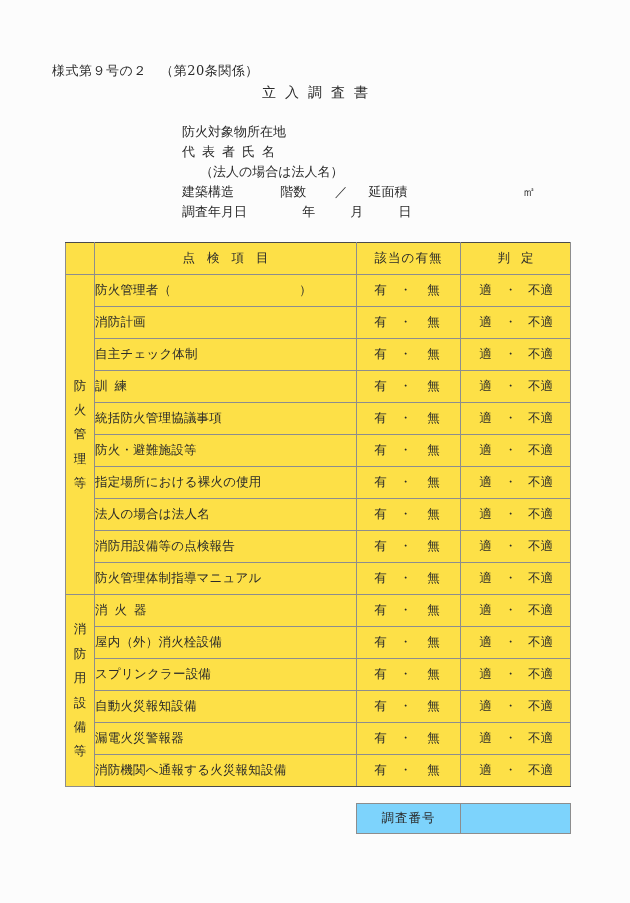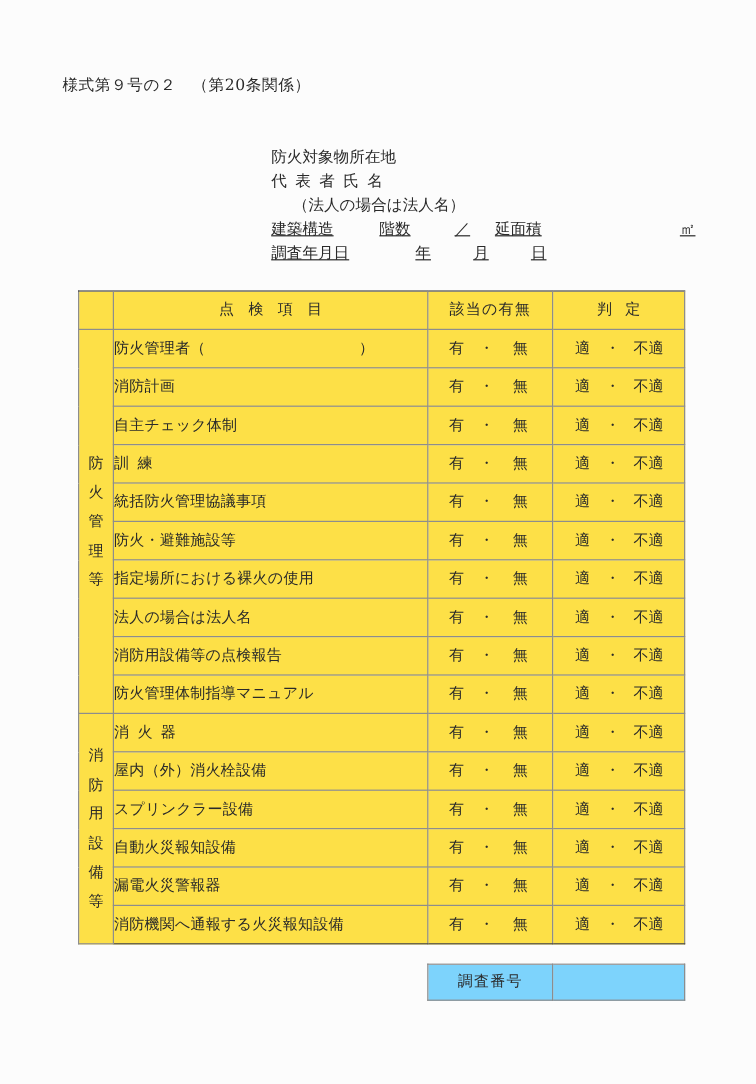--- a/index.html
+++ b/index.html
@@ -50,27 +50,26 @@
     left: 182px;
     top: 122px;
     width: 400px;
     font-size: 13px;
   }
   .field-line {
     height: 20px;
     line-height: 20px;
     white-space: nowrap;
     position: relative;
-    margin-left: 44px;
   }
   .fl-sp2 { letter-spacing: 7px; }
   .fl-indent { padding-left: 18px; letter-spacing: 0px; }
-  .f-seg { display: inline-block; text-decoration: underline; }
+  .f-seg { display: inline-block; }
   .f-struct { width: 86px; }
-  .f-floors { width: 42px; }
+  .f-floors { width: 42px; text-align: center; }
   .f-slash  { width: 46px; text-align: center; }
   .f-area   { width: 150px; }
   .f-unit   { }
   .f-date-label { width: 116px; }
   .f-y { width: 44px; }
   .f-m { width: 44px; }
   .f-d { }
 
   
   .tbl-wrap {
@@ -182,20 +181,21 @@
   }
   col.f-lbl { width: 104px; }
   col.f-val { width: 110px; }
 </style>
 </head>
 <body>
 
 <div class="page">
 
   <div class="form-no">様式第９号の２　（第20条関係）</div>
+  <div class="doc-title">立入調査書</div>
 
   <div class="fields">
     <div class="field-line">
       <span>防火対象物所在地</span>
     </div>
     <div class="field-line fl-sp2">
       <span>代表者氏名</span>
     </div>
     <div class="field-line fl-indent">
       <span>（法人の場合は法人名）</span>

